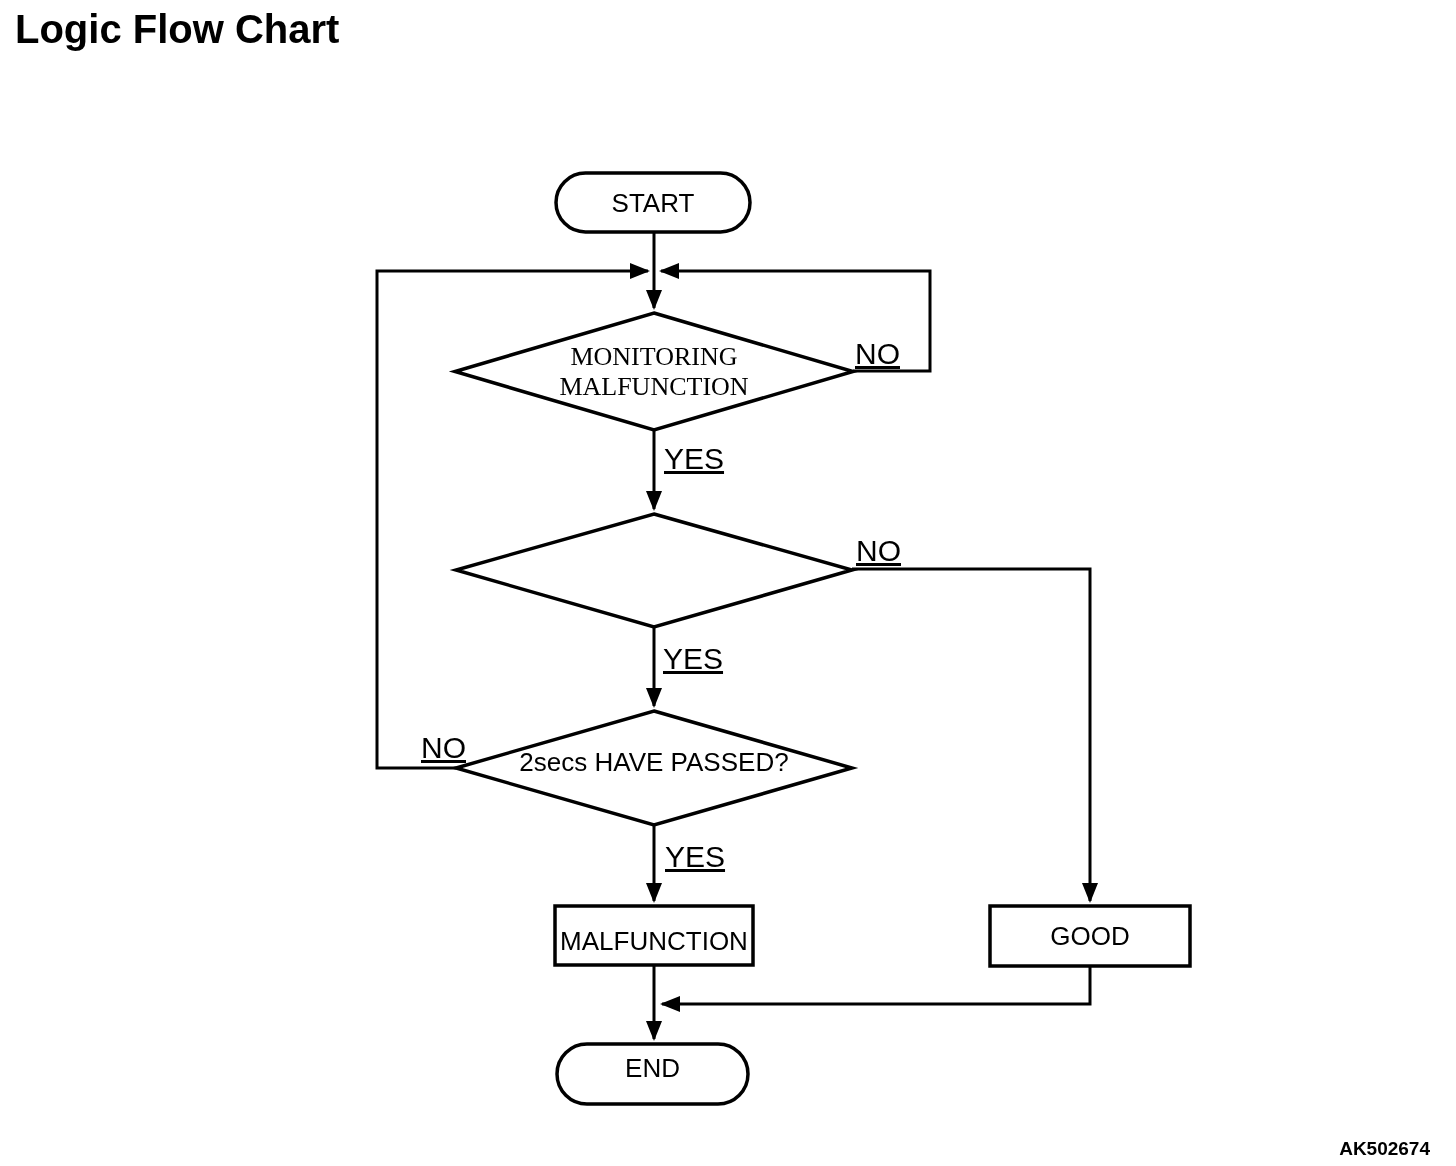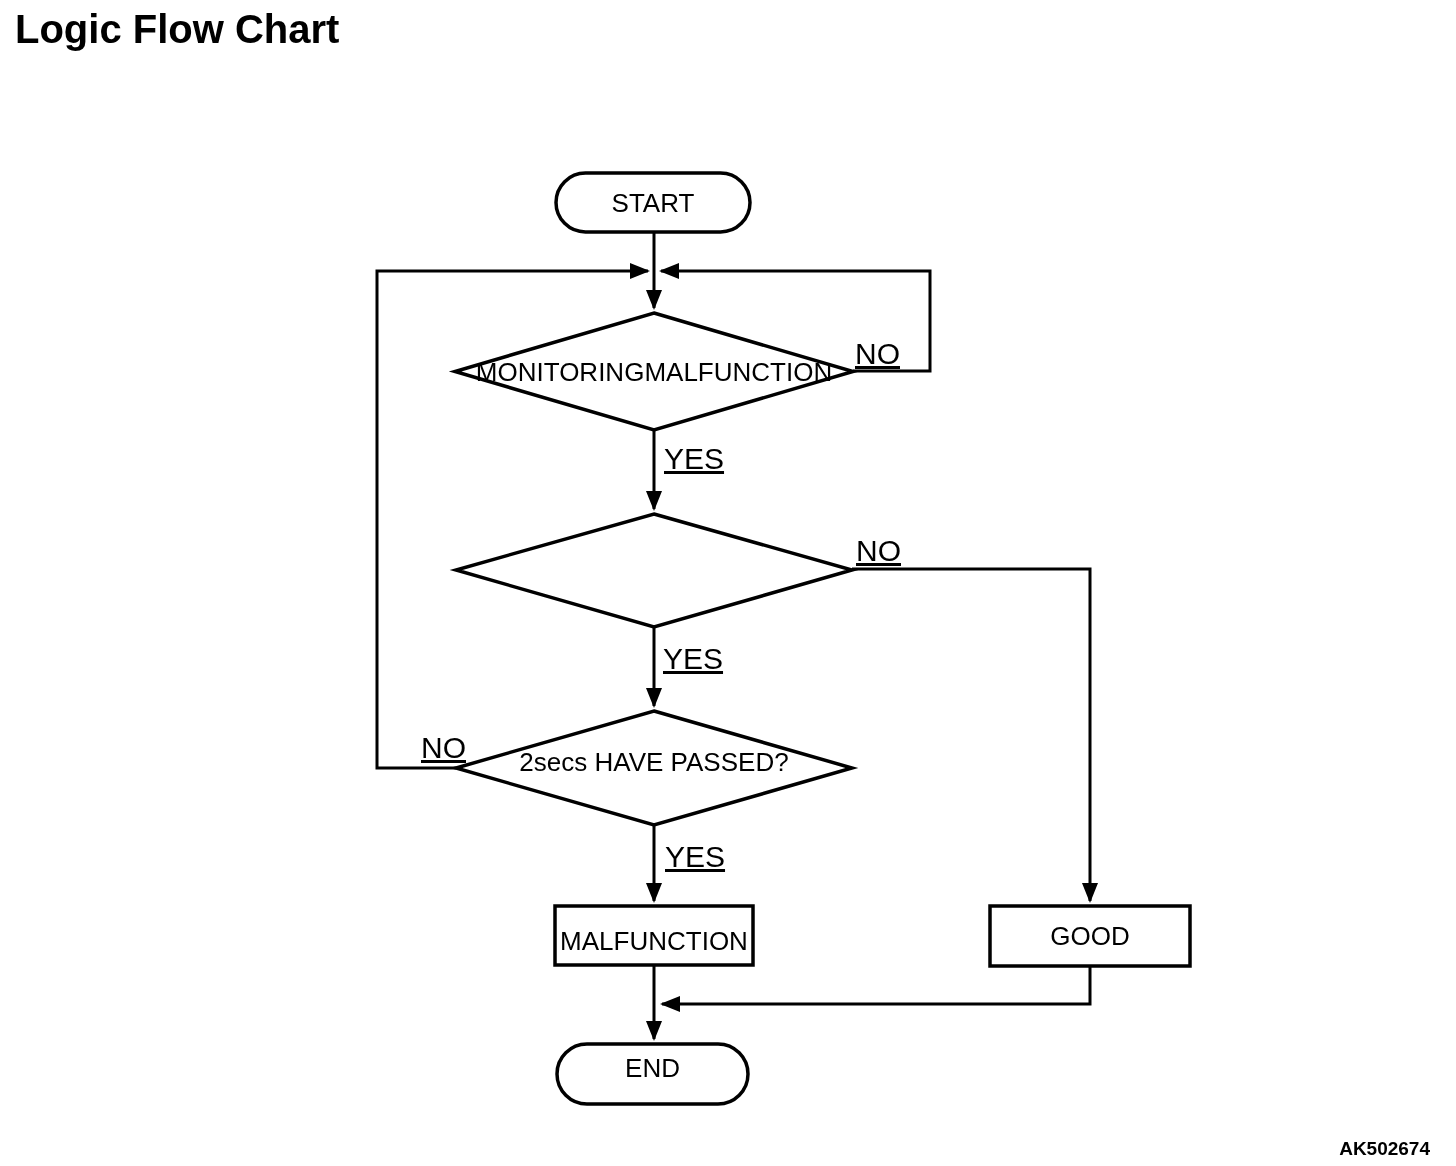--- a/index.html
+++ b/index.html
@@ -37,21 +37,22 @@
     position: absolute;
     display: flex;
     align-items: center;
     justify-content: center;
     text-align: left;
     font-size: 26px;
     line-height: 30px;
     white-space: nowrap;
   }
   .two-line {
-    flex-direction: row;
+    flex-direction: column;
+    font-family: Liberation Serif, serif;
   }
   .branch-label {
     position: absolute;
     font-size: 30px;
     line-height: 26px;
     white-space: nowrap;
     text-decoration: underline;
   }
   .figure-code {
     position: absolute;

